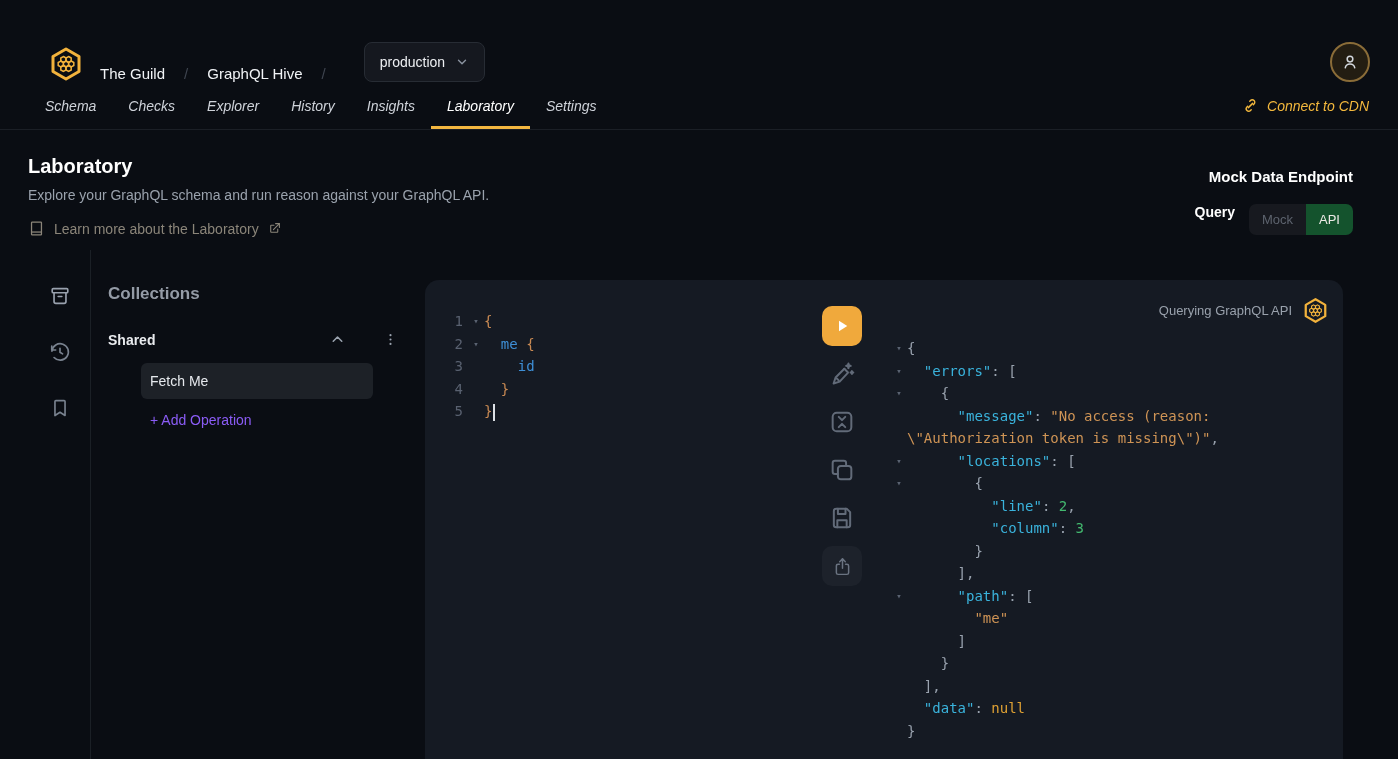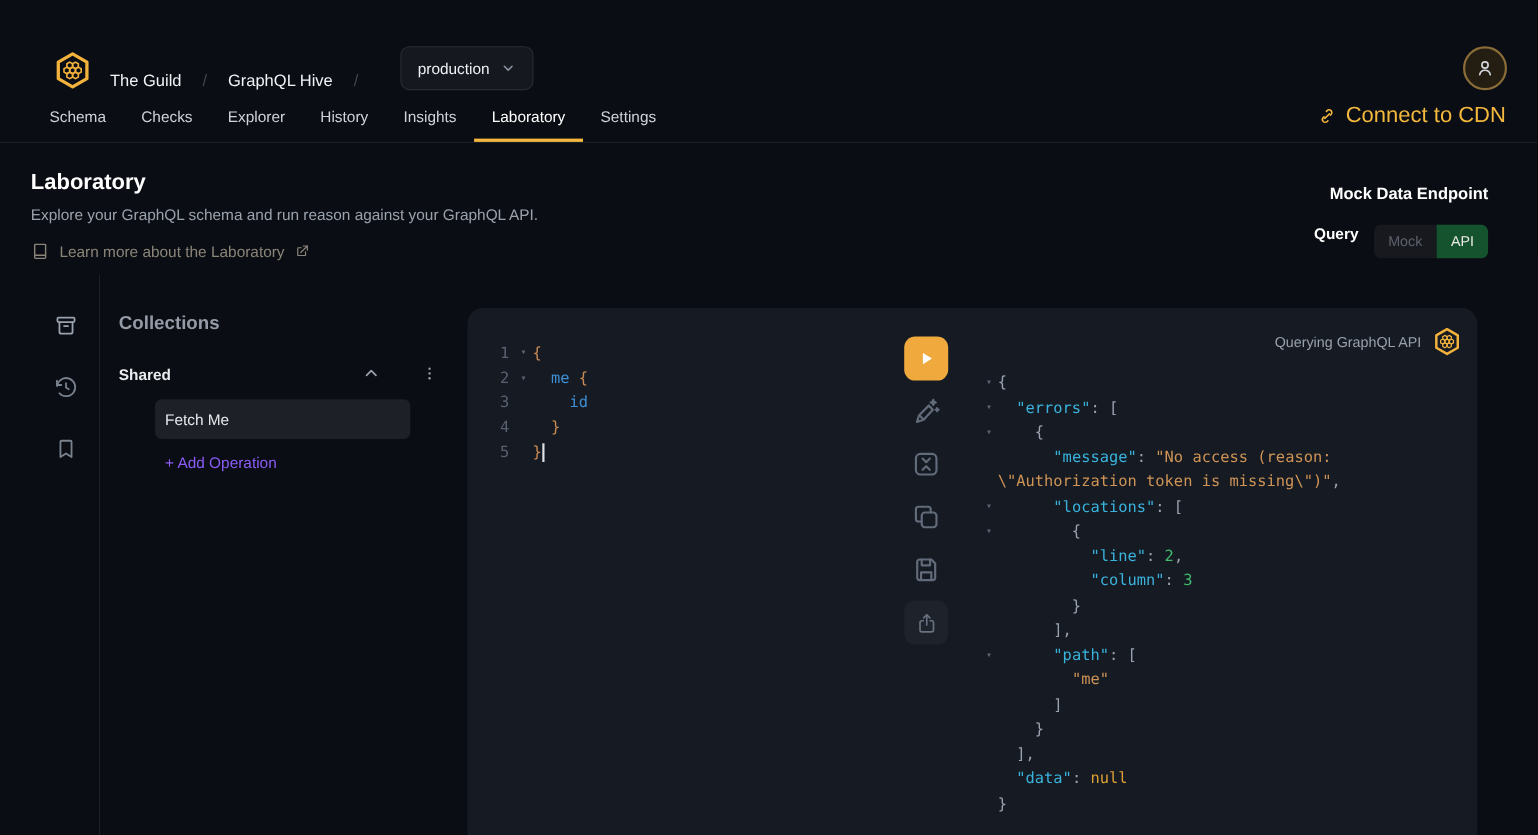--- a/index.html
+++ b/index.html
@@ -22,27 +22,27 @@
     height:40px; padding:0 15px; color:#eef0f3; font-size:14px; cursor:pointer; }
   .target-btn .chev { color:#8b93a0; }
   .top-spacer { flex:1; }
   .avatar { width:40px; height:40px; border-radius:50%; background:#231d12;
     border:2px solid #8a6c38; display:flex; align-items:center; justify-content:center;
     color:#d3d7dd; cursor:pointer; }
 
   
   .nav { position:absolute; left:0; top:82px; width:100%; height:48px;
     display:flex; align-items:stretch; padding:0 29px;
-    border-bottom:1px solid #1b1f26; }
+    border-bottom:1px solid #1b1f26;font-style:italic; }
   .tab { display:flex; align-items:center; padding:0 16px; font-size:14px;
     color:#ced2d9; cursor:pointer; border-bottom:3px solid transparent;
     border-top:3px solid transparent; }
   .tab.active { color:#ffffff; border-bottom-color:#f4b740; }
   .cdn-link { margin-left:auto; display:flex; align-items:center; gap:8px;
-    color:#f3b83d; font-size:20px; cursor:pointer; }
+    color:#f3b83d; font-size:14px; cursor:pointer; }
 
   
   .page-head { position:absolute; left:28px; top:155px; }
   .page-title { font-size:20px; font-weight:700; color:#ffffff; }
   .page-sub { margin-top:9px; font-size:14px; color:#9aa2ad; }
   .learn-more { margin-top:17px; display:flex; align-items:center; gap:9px;
     color:#8b8579; font-size:14px; cursor:pointer; }
 
   
   .endpoint { position:absolute; right:45px; top:168px; text-align:right; }

